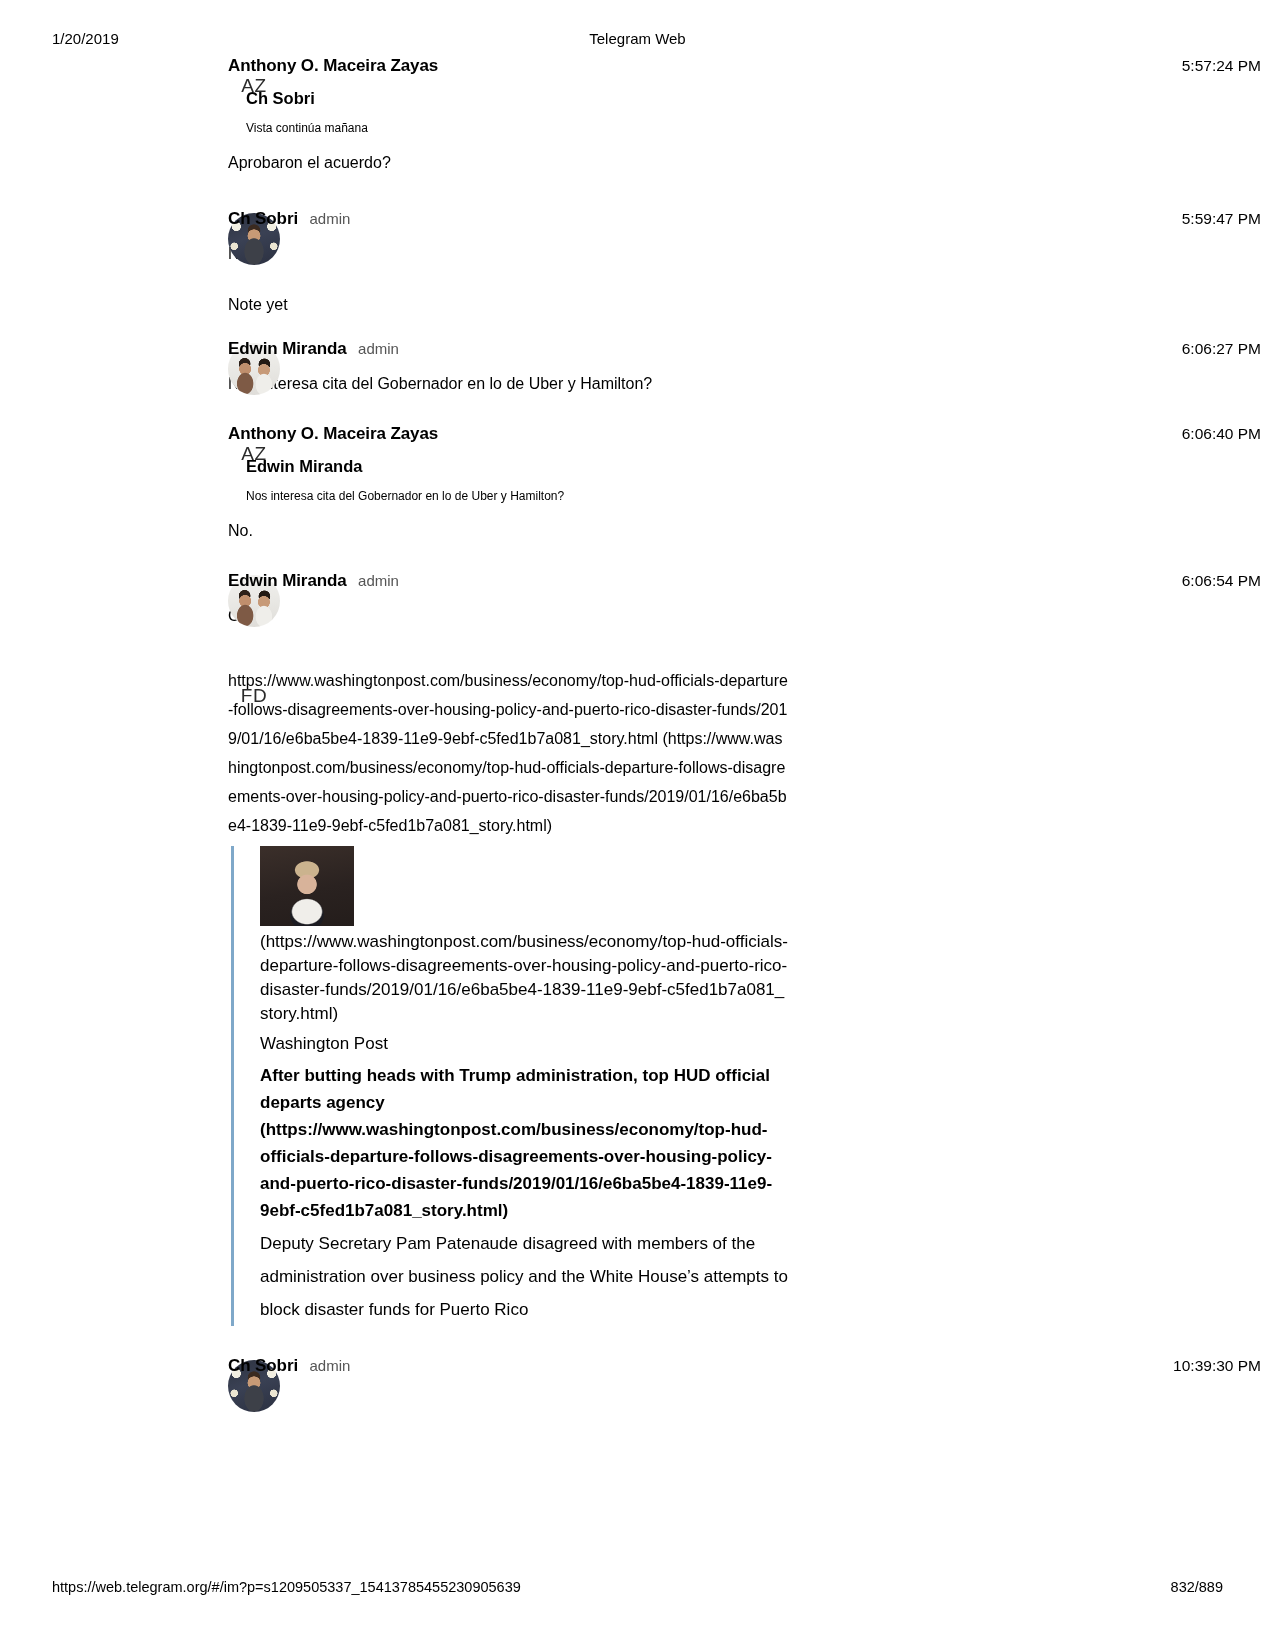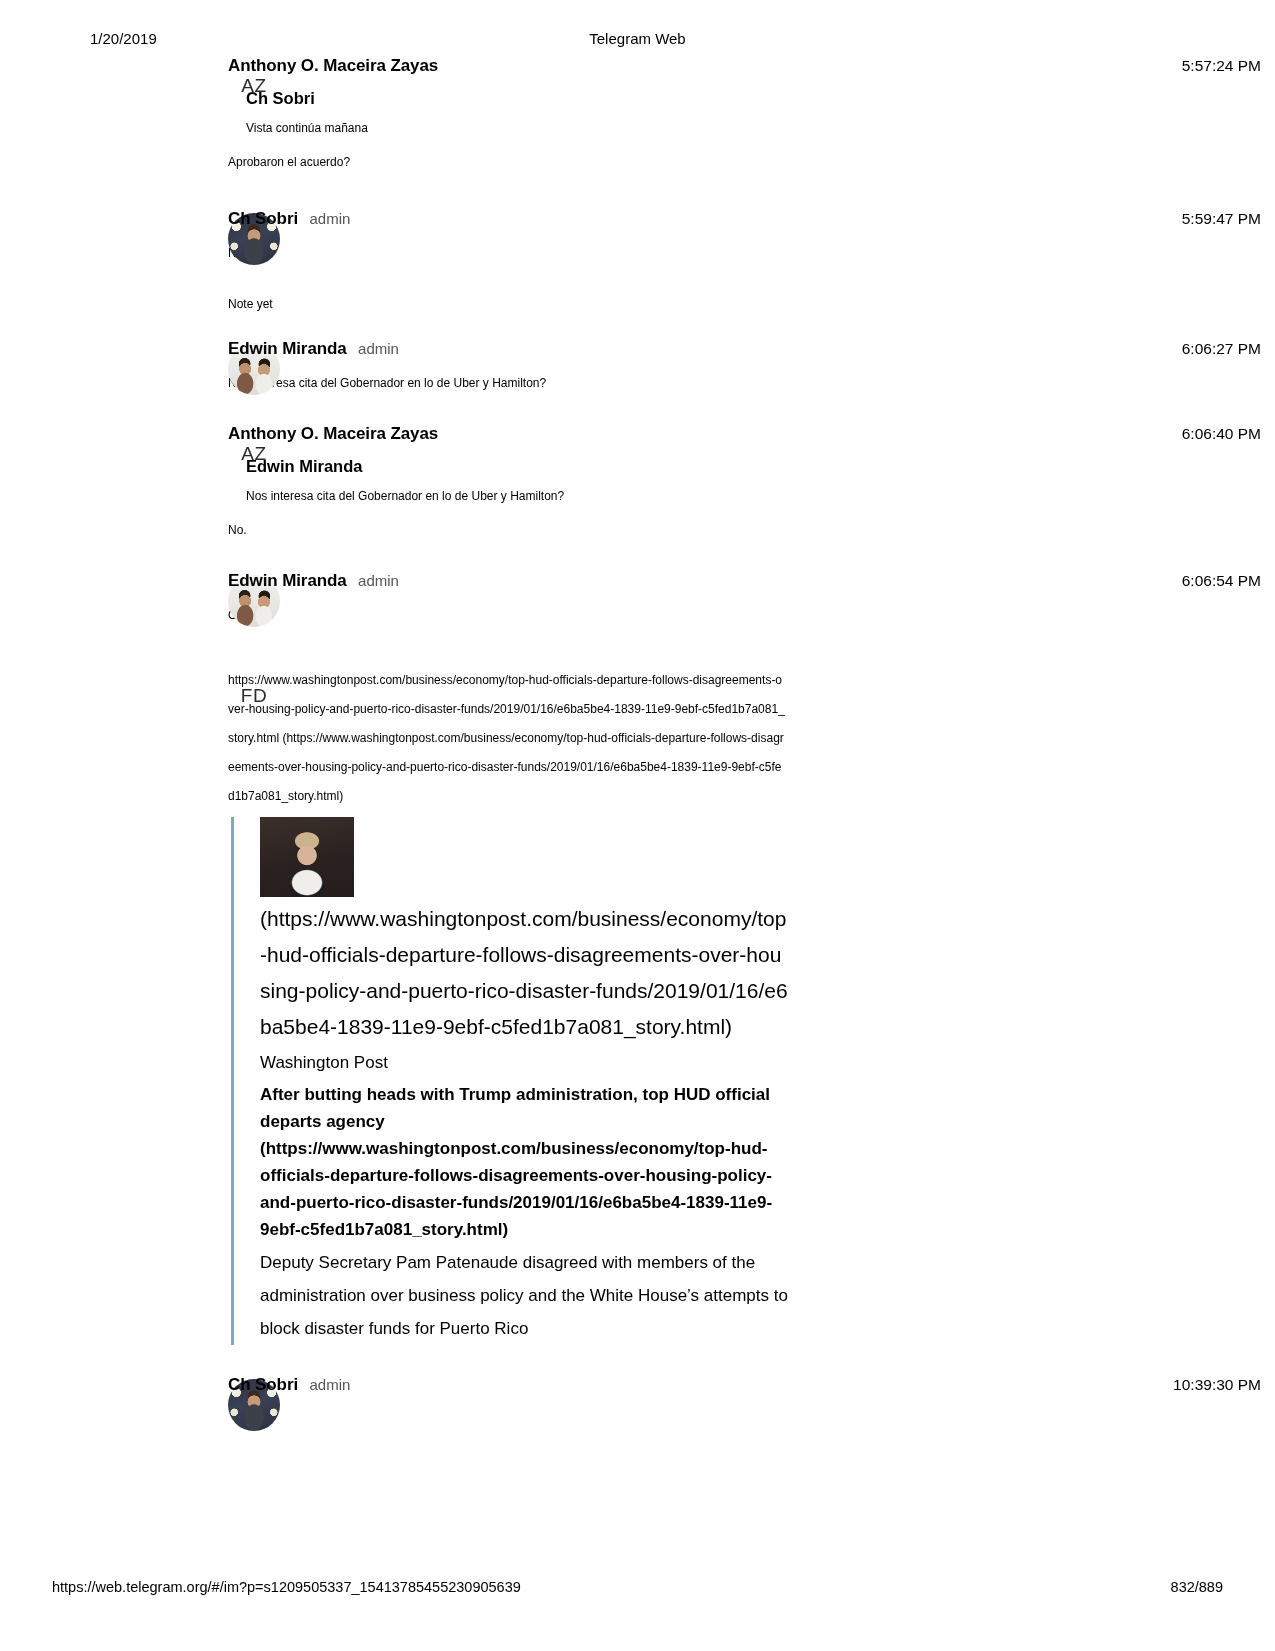--- a/index.html
+++ b/index.html
@@ -19,21 +19,20 @@
   .print-header {
     position: absolute;
     top: 30px; left: 0; right: 0;
     height: 22px;
     font-size: 15px;
     color: #000;
   }
   .print-header .ph-date {
     position: absolute; left: 52px; top: 0;
     white-space: nowrap;
-    margin-left: 38px;
   }
   .print-header .ph-title {
     position: absolute; left: 0; right: 0; top: 0;
     text-align: center;
   }
 
   
   .print-footer {
     position: absolute;
     left: 0; right: 0; bottom: 52px;
@@ -136,21 +135,21 @@
   .timestamp {
     position: absolute;
     right: -226px;
     top: 1px;
     font-size: 15.5px;
     color: #000;
     white-space: nowrap;
   }
 
   .body-text {
-    font-size: 12px;
+    font-size: 16px;
     line-height: 33px;
     color: #000;
     word-break: break-word;
   }
 
   
   .quote {
     padding-left: 18px;
     margin-bottom: 2px;
   }
@@ -184,22 +183,22 @@
     height: 80px;
     margin-bottom: 4px;
     background:
       radial-gradient(ellipse 24px 20px at 50% 82%, #f0eeea 0 60%, rgba(240,238,234,0) 66%),
       radial-gradient(ellipse 26px 24px at 50% 86%, #1c1c22 0 62%, rgba(28,28,34,0) 68%),
       radial-gradient(circle 13px at 50% 48%, #d8b39a 0 72%, rgba(216,179,154,0) 78%),
       radial-gradient(ellipse 18px 13px at 50% 30%, #cbb38e 0 64%, rgba(203,179,142,0) 70%),
       linear-gradient(170deg, #3b2f2a 0%, #2a2220 55%, #241d1b 100%);
   }
   .preview-url {
-    font-size: 21px;
-    line-height: 36px;
+    font-size: 17px;
+    line-height: 24px;
     word-break: break-all;
   }
   .preview-site {
     font-size: 17px;
     line-height: 32px;
     margin-top: 2px;
   }
   .preview-title {
     font-size: 17px;
     font-weight: bold;

